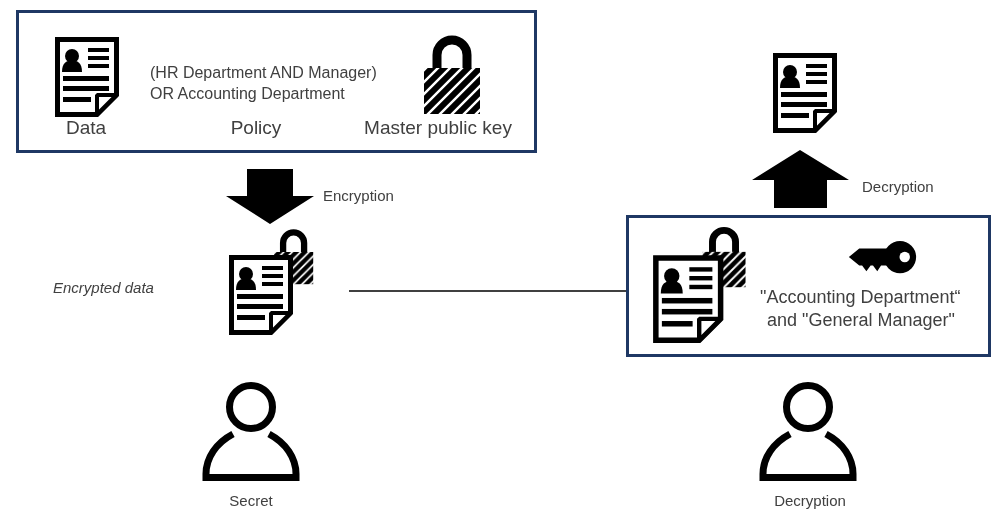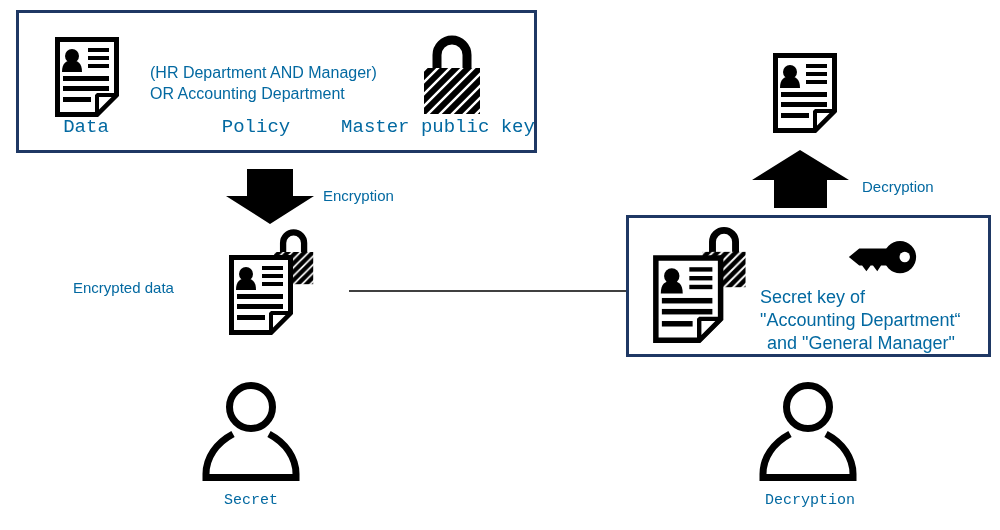--- a/index.html
+++ b/index.html
@@ -1,24 +1,24 @@
 <!DOCTYPE html>
 <html><head>
 <meta charset="utf-8">
 <style>
   html,body{margin:0;padding:0;background:#ffffff;}
   .canvas{
     position:relative;width:1000px;height:530px;background:#ffffff;overflow:hidden;
-    font-family:"Liberation Sans","DejaVu Sans",sans-serif;color:#0369a1;
+    font-family:"Liberation Sans","DejaVu Sans",sans-serif;color:#404040;
   }
   .abs{position:absolute;}
   .box{position:absolute;border:3px solid #1f3864;background:#ffffff;box-sizing:content-box;}
   .lbl-big{position:absolute;font-size:15px;line-height:23px;white-space:nowrap;}
   .lbl-box{position:absolute;font-size:19px;line-height:21px;white-space:nowrap;}
-  .ctr{transform:translateX(-50%);font-family:Liberation Mono, monospace;}
+  .ctr{transform:translateX(-50%);}
   .policy{position:absolute;font-size:16px;line-height:21px;white-space:nowrap;}
   .secret{position:absolute;font-size:18px;line-height:23px;white-space:nowrap;}
   svg{display:block;overflow:visible;}
   .defs{position:absolute;width:0;height:0;}
 </style>
 </head>
 <body>
 
 <div class="canvas">
 
@@ -85,36 +85,35 @@
   <div class="lbl-box ctr" style="left:438px;top:117px;">Master public key</div>
 
   <svg class="abs" style="left:226px;top:169px;" width="88" height="55" viewBox="0 0 88 55">
     <polygon points="21,0 67,0 67,27 88,27 44,55 0,27 21,27" fill="#000000"></polygon>
   </svg>
   <div class="lbl-big" style="left:323px;top:184px;">Encryption</div>
 
   <svg class="abs" style="left:228px;top:223px;" width="92" height="112" viewBox="0 0 92 112">
       <use href="#g-encdoc"></use>
     </svg>
-  <div class="lbl-big" style="left:73px;top:276px;">Encrypted data</div>
+  <div class="lbl-big" style="left:53px;top:276px;font-style:italic;">Encrypted data</div>
 
   <svg class="abs" style="left:348px;top:283px;" width="306" height="16" viewBox="0 0 306 16">
     <line x1="1" y1="8" x2="298" y2="8" stroke="#000000" stroke-width="1.6"></line>
     <path d="M290,2 L302,8 L290,14" fill="none" stroke="#000000" stroke-width="1.8"></path>
   </svg>
 
   <div class="box" style="left:626px;top:215px;width:359px;height:136px;"></div>
   <svg class="abs" style="left:652px;top:220px;" width="101" height="123" viewBox="0 0 92 112">
       <use href="#g-encdoc"></use>
     </svg>
   <svg class="abs" style="left:846px;top:239px;" width="72" height="38" viewBox="0 0 76 40">
       <use href="#g-key"></use>
     </svg>
   <div class="secret" style="left:760px;top:286px;">
-    <div>Secret key of</div>
     <div>"Accounting Department“</div>
     <div style="padding-left:7px;">and "General Manager"</div>
   </div>
 
   <svg class="abs" style="left:773px;top:53px;" width="64" height="80" viewBox="0 0 64 80">
       <use href="#g-doc"></use>
     </svg>
   <svg class="abs" style="left:752px;top:150px;" width="97" height="58" viewBox="0 0 97 58">
     <polygon points="48,0 97,30 75,30 75,58 22,58 22,30 0,30" fill="#000000"></polygon>
   </svg>

